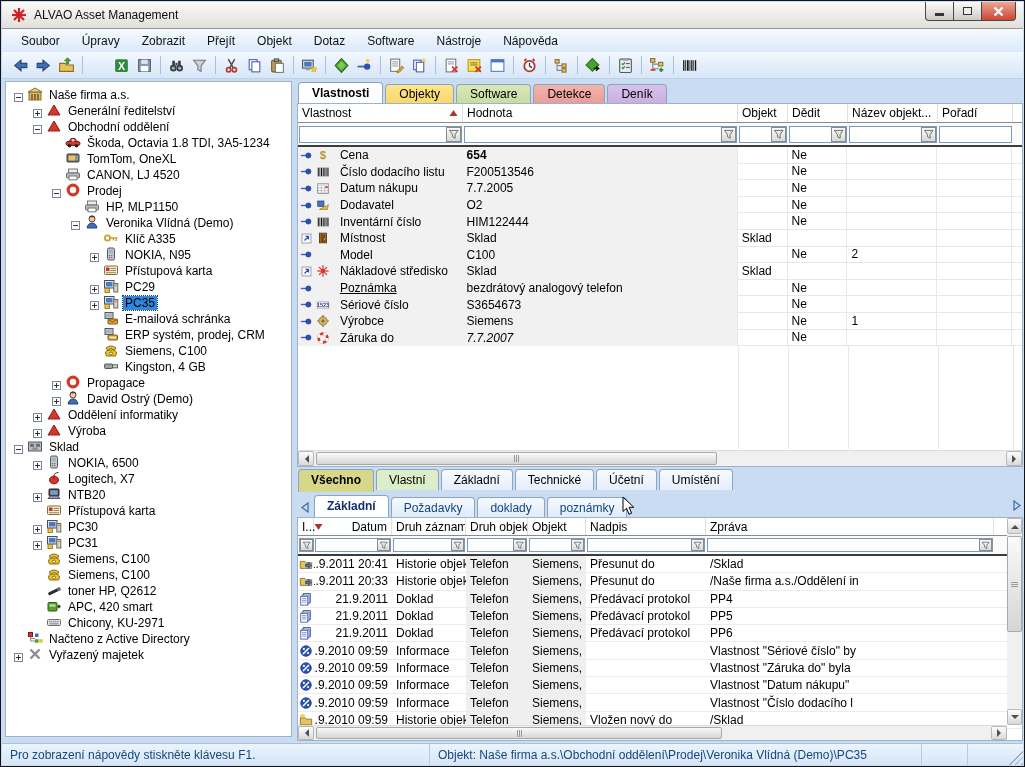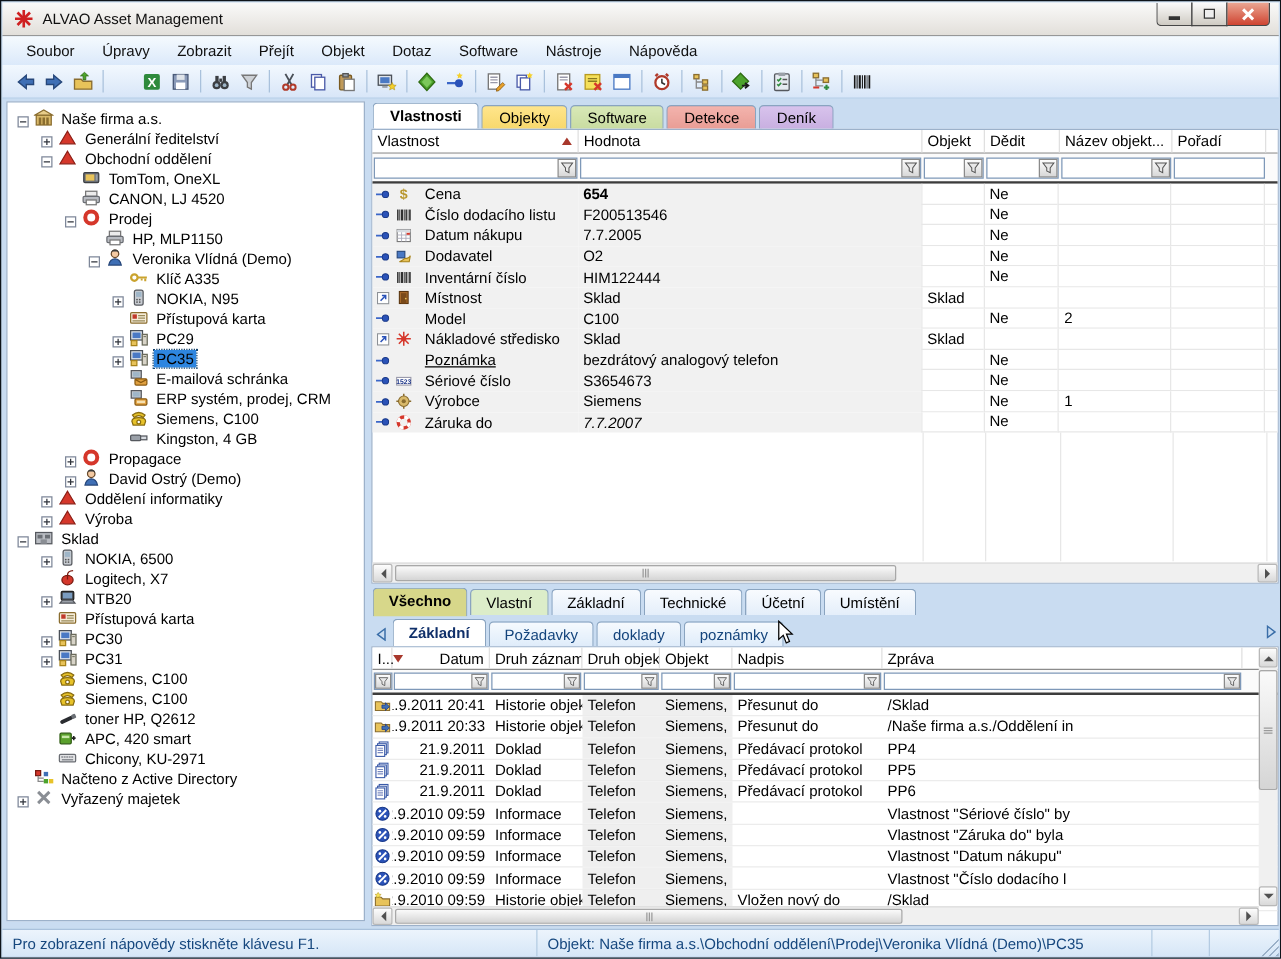--- a/index.html
+++ b/index.html
@@ -46,21 +46,21 @@
 .fbox{flex:1;height:17px;background:#fff;border:1px solid #7e98b8;display:flex;align-items:center;justify-content:flex-end}
 .funbtn{width:15px;height:15px;background:linear-gradient(#fdfdfd,#d8d8d8);border:1px solid #8a8a8a;display:flex;align-items:center;justify-content:center;margin-right:0}
 .prow{display:flex;align-items:center;height:16.6px;white-space:nowrap}
 .pcell{height:100%;display:flex;align-items:center;padding:0 4px;overflow:hidden}
 .gray{background:#f1f1f1}
 .rc{border-left:1px solid #e7e7e7;border-bottom:1px solid #e7e7e7;background:#fff}
 .jrow{display:flex;align-items:center;height:17.3px;white-space:nowrap;border-bottom:1px solid #ececec}
 .jcell{height:100%;display:flex;align-items:center;padding:0 4px;overflow:hidden}
 .jgray{background:#efefef}
 
-.midtabs{position:absolute;left:297px;top:468px;height:24px;display:flex;align-items:center}
+.midtabs{position:absolute;left:297px;top:468px;height:24px;display:flex;align-items:flex-start}
 .mtab{height:21px;padding:3px 12px 0 12px;border:1px solid #8aa4c0;border-bottom:none;border-radius:4px 4px 0 0;margin-right:2px;background:linear-gradient(#f8fbfe,#e4eefa);color:#000}
 .mtab.sel{background:#d7d78a;font-weight:bold;height:23px}
 .mtab.own{background:#dcedc9}
 
 .jtabs{position:absolute;left:297px;top:494px;height:22px;display:flex;align-items:flex-end}
 .jtab{height:20px;padding:3px 12px 0 12px;border:1px solid #8aa4c0;border-bottom:none;border-radius:4px 4px 0 0;margin-right:2px;background:linear-gradient(#f6fafe,#dfecfa);color:#14447c}
 .jtab.sel{background:#fff;font-weight:bold;height:22px;color:#10306a}
 .navarrow{width:14px;height:16px;display:flex;align-items:center;justify-content:center;margin:0 2px 2px 0}
 
 .sb-h{position:absolute;height:16px;background:#f0f0f0;border-top:1px solid #dcdcdc;display:flex;align-items:center}
@@ -369,20 +369,34 @@
             <polygon points="8,3 14,13 2,13" fill="#d5372b" stroke="#8e1f16"></polygon>
           </svg>
         </span>
         <span class="tlabel">Obchodní oddělení</span>
       </div>
       <div class="tnode">
         <span style="width: 46px; flex: 0 0 auto;"></span>
         <span class="tspacer"></span>
         <span class="ticon">
           <svg width="16" height="16" viewBox="0 0 16 16">
+            <path d="M4 8 L6 4.5 H10 L12 8 Z" fill="#d5372b" stroke="#7a1a10"></path>
+            <rect x="1" y="7.5" width="14" height="4" rx="2" fill="#d5372b" stroke="#7a1a10"></rect>
+            <rect x="6.7" y="5.2" width="2.6" height="2.3" fill="#cfe2f3"></rect>
+            <circle cx="4.5" cy="11.8" r="1.8" fill="#202020"></circle>
+            <circle cx="11.5" cy="11.8" r="1.8" fill="#202020"></circle>
+          </svg>
+        </span>
+        <span class="tlabel">Škoda, Octavia 1.8 TDI, 3A5-1234</span>
+      </div>
+      <div class="tnode">
+        <span style="width: 46px; flex: 0 0 auto;"></span>
+        <span class="tspacer"></span>
+        <span class="ticon">
+          <svg width="16" height="16" viewBox="0 0 16 16">
             <rect x="2" y="4" width="12" height="8" rx="1" fill="#6b6f75" stroke="#3c3f43"></rect>
             <rect x="3.5" y="5.5" width="7" height="5" fill="#e8c35a"></rect>
             <rect x="11.5" y="5.5" width="1.6" height="5" fill="#9aa0a8"></rect>
           </svg>
         </span>
         <span class="tlabel">TomTom, OneXL</span>
       </div>
       <div class="tnode">
         <span style="width: 46px; flex: 0 0 auto;"></span>
         <span class="tspacer"></span>

